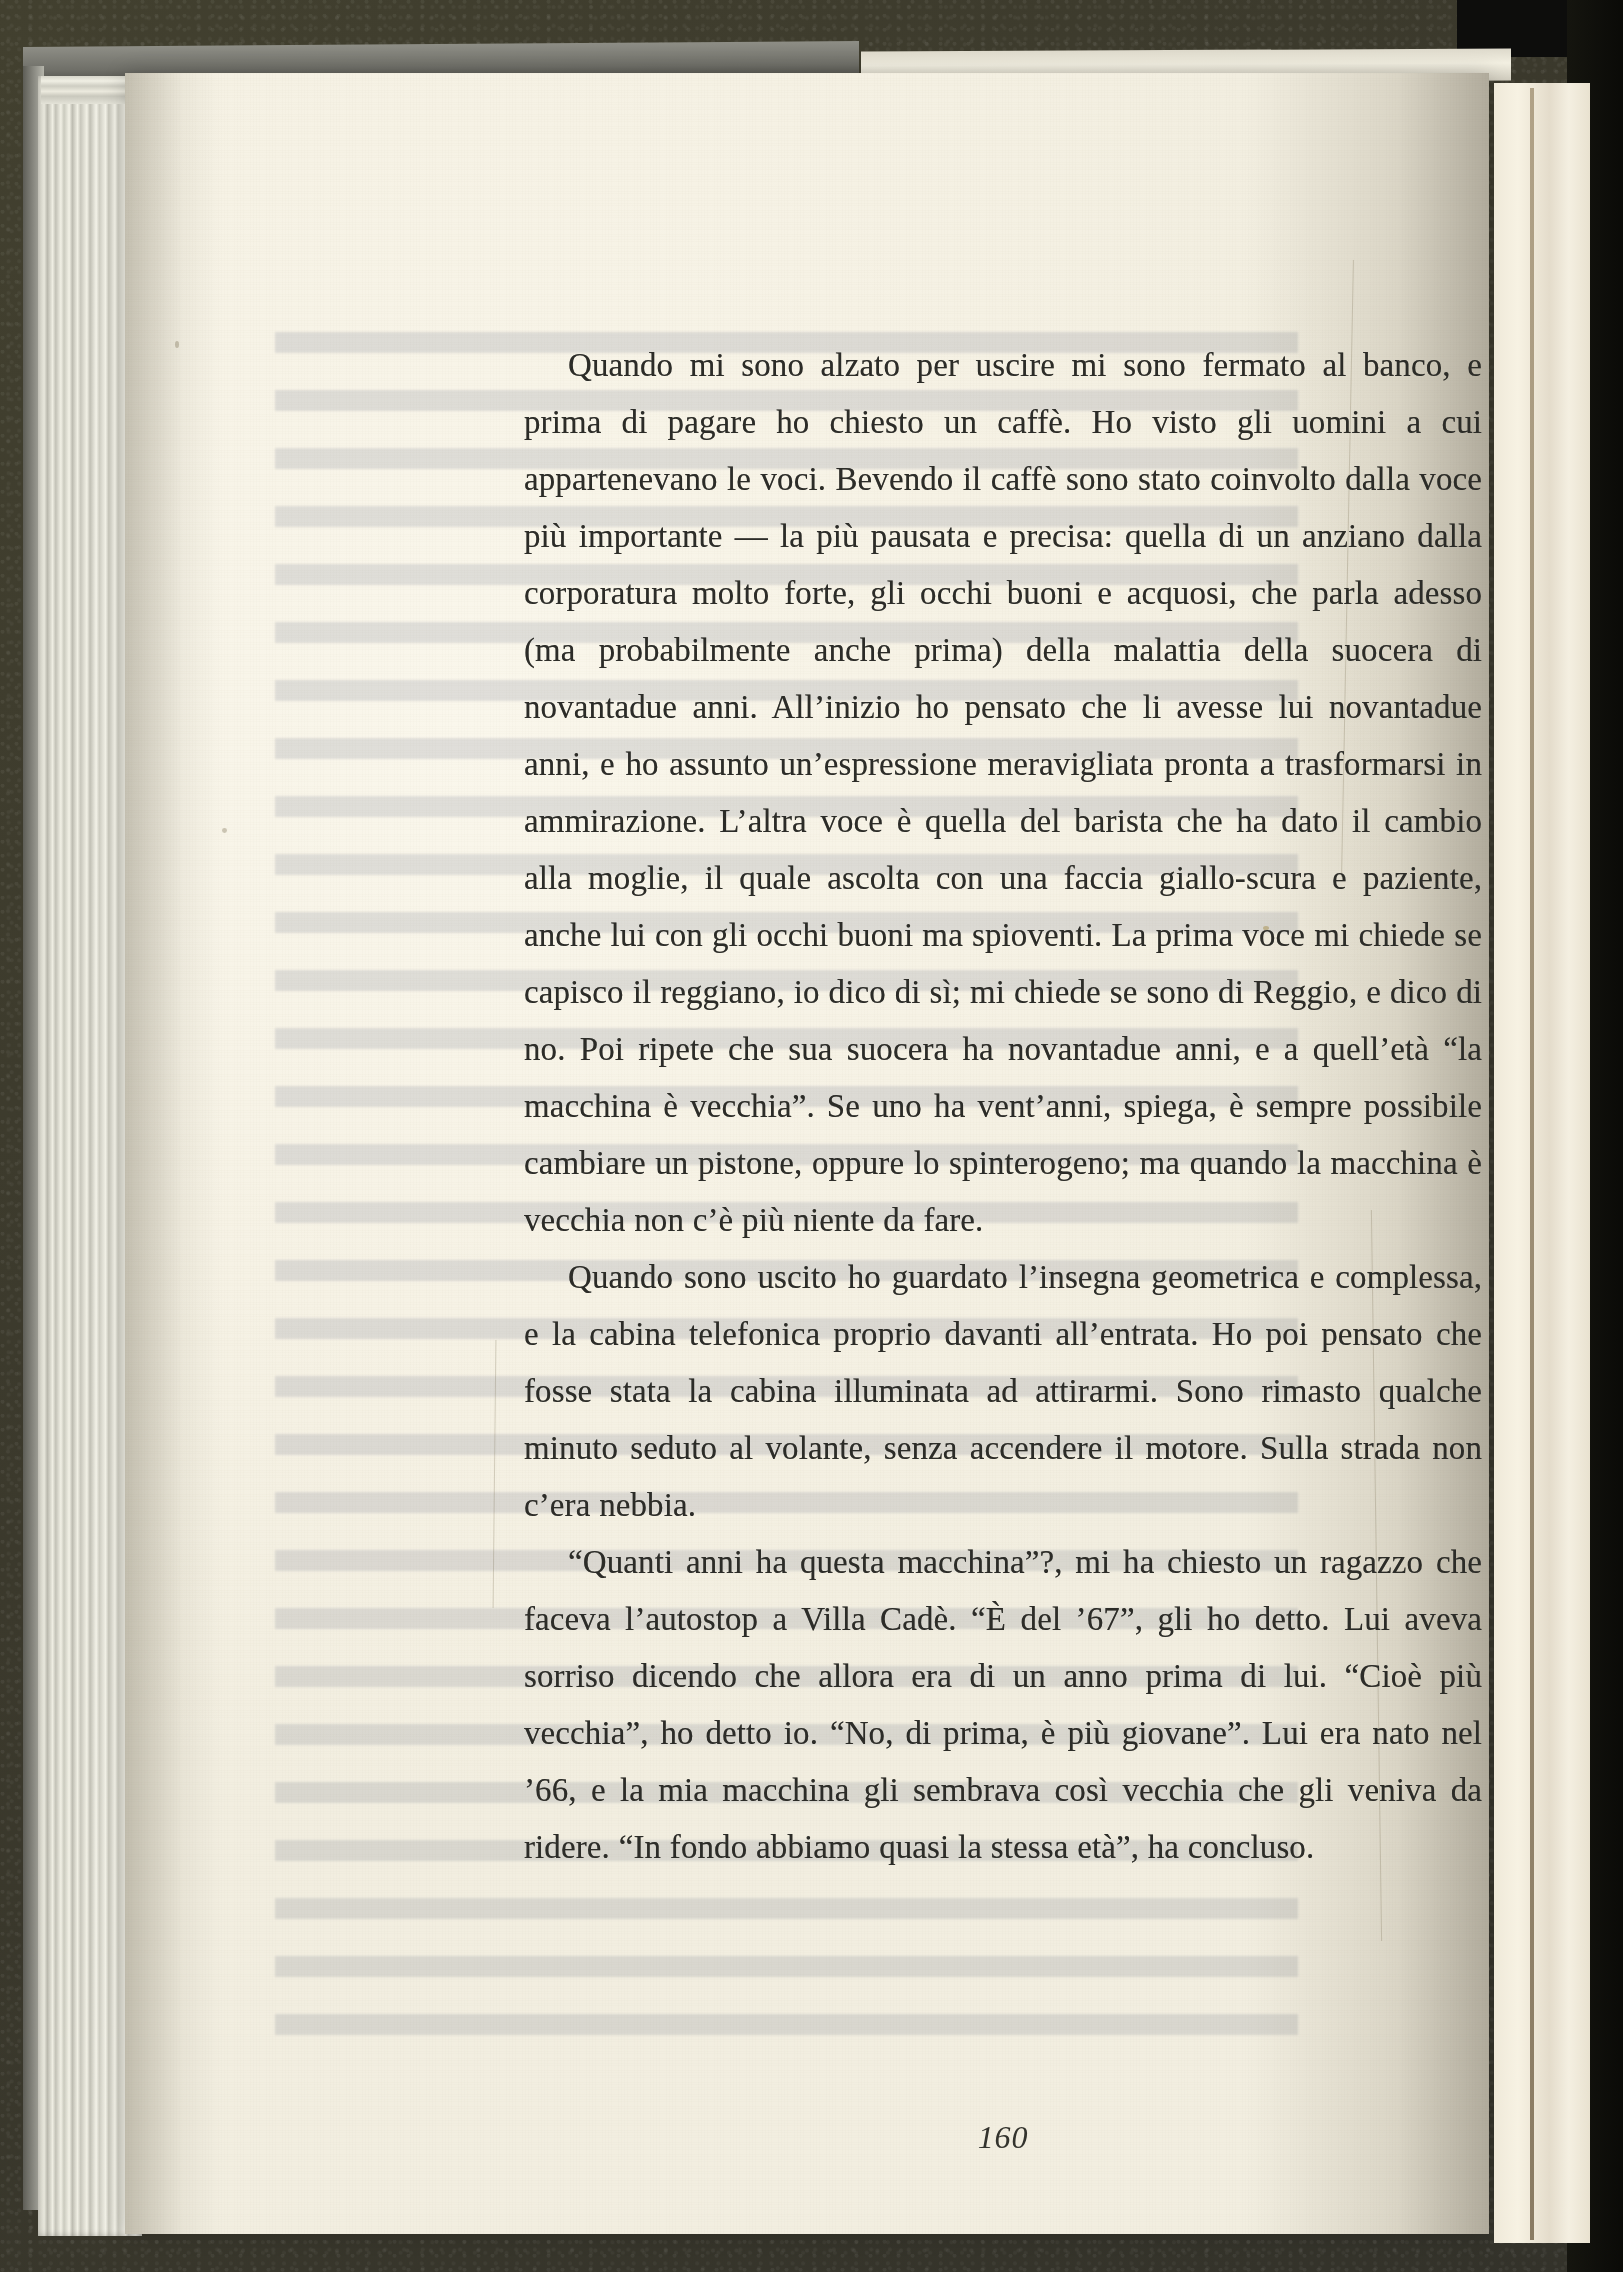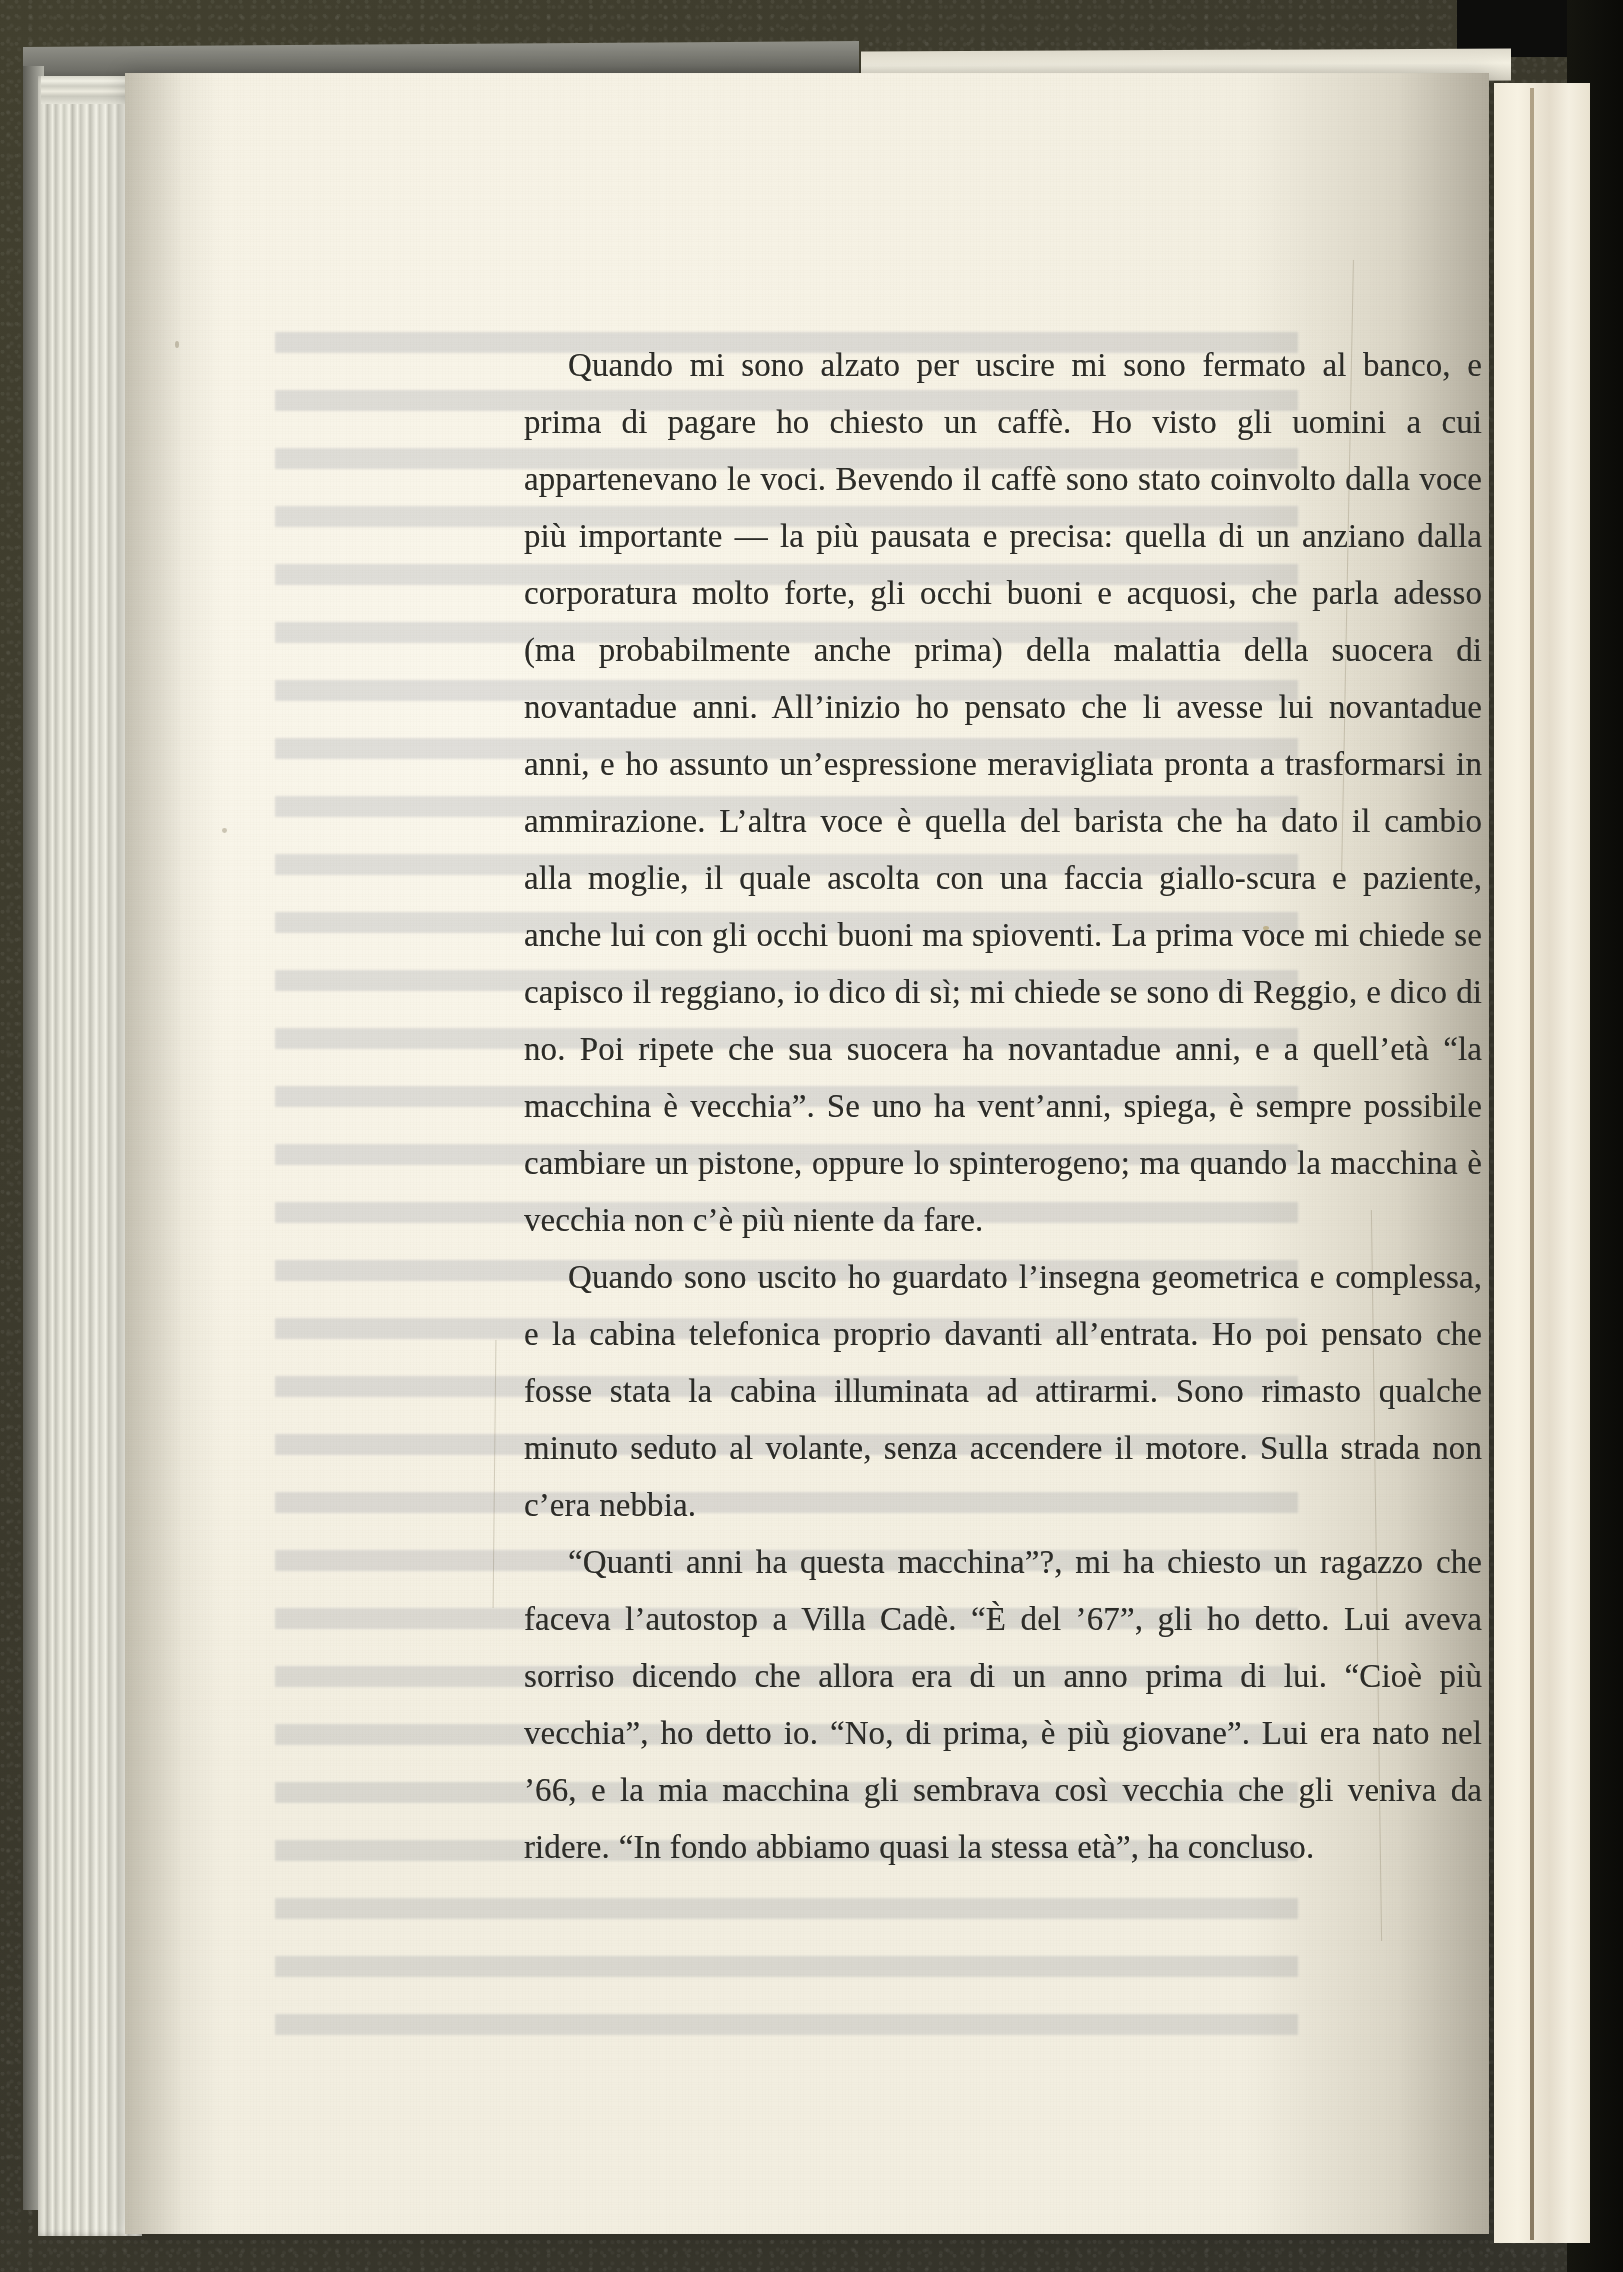--- a/index.html
+++ b/index.html
@@ -248,20 +248,21 @@
       <div class="speck" style="left:1138px;top:853px;width:5.7px;height:4px;background:rgba(160,132,60,0.45);"></div>
       <div class="hairline" style="left:1222px;top:187px;height:617px;transform:rotate(1.1deg);"></div>
       <div class="hairline" style="left:1251px;top:1137px;height:731px;transform:rotate(-0.8deg);"></div>
       <div class="hairline" style="left:369px;top:1267px;height:268px;transform:rotate(0.6deg);"></div>
 
       <div class="textblock">
         <p class="para">Quando mi sono alzato per uscire mi sono fermato al banco, e prima di pagare ho chiesto un caffè. Ho visto gli uomini a cui appartenevano le voci. Bevendo il caffè sono stato coinvolto dalla voce più importante — la più pausata e precisa: quella di un anziano dalla corporatura molto forte, gli occhi buoni e acquosi, che parla adesso (ma probabilmente anche prima) della malattia della suocera di novantadue anni. All’inizio ho pensato che li avesse lui novantadue anni, e ho assunto un’espressione meravigliata pronta a trasformarsi in ammirazione. L’altra voce è quella del barista che ha dato il cambio alla moglie, il quale ascolta con una faccia giallo-scura e paziente, anche lui con gli occhi buoni ma spioventi. La prima voce mi chiede se capisco il reggiano, io dico di sì; mi chiede se sono di Reggio, e dico di no. Poi ripete che sua suocera ha novantadue anni, e a quell’età “la macchina è vecchia”. Se uno ha vent’anni, spiega, è sempre possibile cambiare un pistone, oppure lo spinterogeno; ma quando la macchina è vecchia non c’è più niente da fare.</p>
         <p class="para">Quando sono uscito ho guardato l’insegna geometrica e complessa, e la cabina telefonica proprio davanti all’entrata. Ho poi pensato che fosse stata la cabina illuminata ad attirarmi. Sono rimasto qualche minuto seduto al volante, senza accendere il motore. Sulla strada non c’era nebbia.</p>
         <p class="para">“Quanti anni ha questa macchina”?, mi ha chiesto un ragazzo che faceva l’autostop a Villa Cadè. “È del ’67”, gli ho detto. Lui aveva sorriso dicendo che allora era di un anno prima di lui. “Cioè più vecchia”, ho detto io. “No, di prima, è più giovane”. Lui era nato nel ’66, e la mia macchina gli sembrava così vecchia che gli veniva da ridere. “In fondo abbiamo quasi la stessa età”, ha concluso.</p>
 
+        <div class="folio">160</div>
       </div>
     </div>
 
     <div class="facing-page"></div>
     <div class="gutter-line"></div>
 
   </div>
 </div>
 
 

